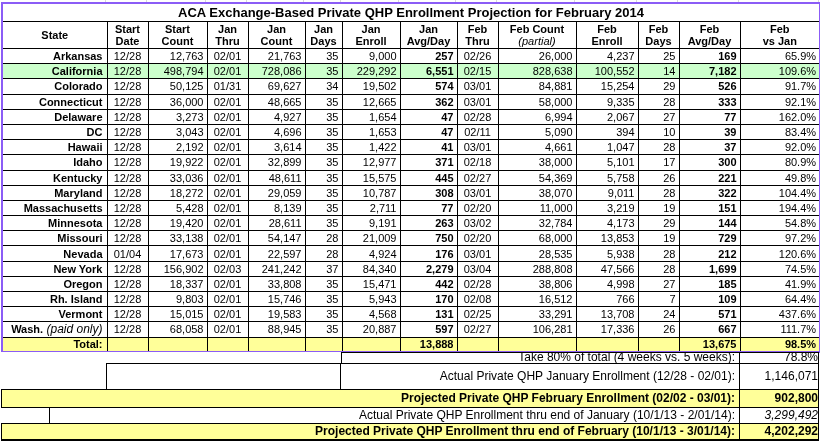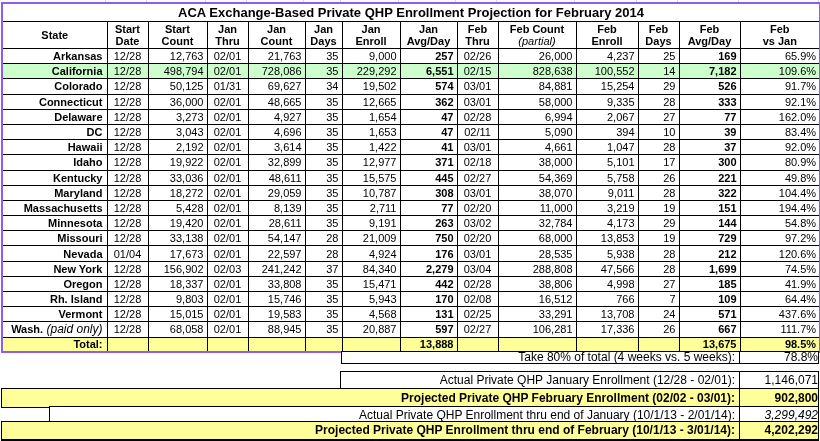--- a/index.html
+++ b/index.html
@@ -18,21 +18,21 @@
   .c-state{text-align:right;font-weight:bold;padding-right:4px;}
   .c-date{text-align:center;}
   .c-num{text-align:right;padding-right:3px;}
   .c-bold{font-weight:bold;}
   .note{font-weight:normal;font-style:italic;font-size:12px;}
   tr.green td{background:#ccffcc;}
   tr.total-row{height:14px;}
   tr.total-row td{background:#ffff99;font-weight:bold;line-height:13px;}
 
   #summary{width:818px;margin-top:-1px;}
-  .sumrow{display:flex;width:818px;box-sizing:border-box;align-items:flex-end;}
+  .sumrow{display:flex;width:818px;box-sizing:border-box;}
   .sumrow + .sumrow{margin-top:-1px;}
   .sumcell{box-sizing:border-box;border:1px solid #000;background:#fff;font-size:12px;
            display:flex;align-items:center;justify-content:flex-end;}
   .sumcell + .sumcell{margin-left:-1px;}
   .sumspacer{box-sizing:border-box;background:#fff;}
   .sumlabel{flex:1;padding-right:4px;text-align:right;}
   .sumvalue{width:80px;padding-right:0;text-align:right;}
   .sumrow.yellow .sumcell{background:#ffff99;font-weight:bold;}
   .sumrow:last-child .sumcell{border-bottom-width:2px;}
 </style>

